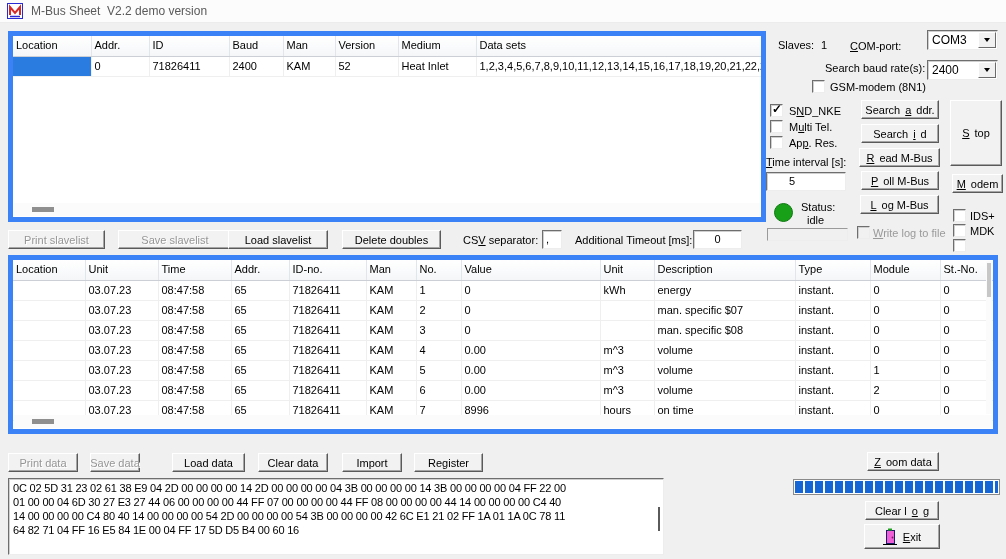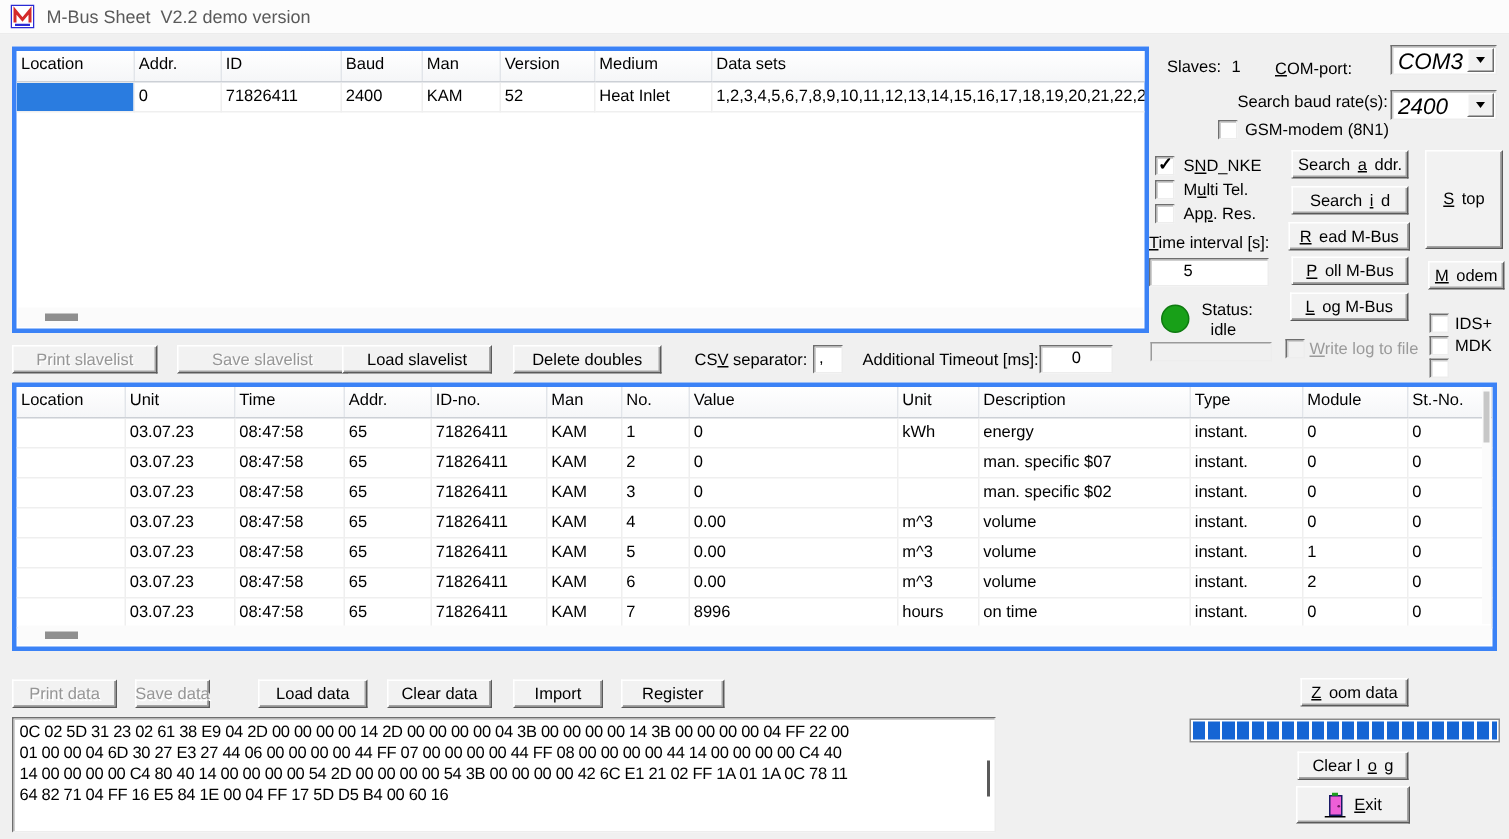--- a/index.html
+++ b/index.html
@@ -4,21 +4,21 @@
 <style>
   html,body{margin:0;padding:0;}
   body{width:1006px;height:559px;position:relative;overflow:hidden;background:#f0f0f0;
        font-family:"Liberation Sans",sans-serif;font-size:11px;color:#000;}
   
   .titlebar{position:absolute;left:0;top:0;width:1006px;height:23px;background:#fcfcfc;
             border-bottom:1px solid #ececec;display:flex;align-items:center;gap:8px;
             padding-left:7px;box-sizing:border-box;}
   .title{font-size:12px;color:#5a5a5a;white-space:pre;}
   
-  .listpanel{position:absolute;background:#fff;border:3px solid #3b82f6;box-sizing:border-box;overflow:hidden;}
+  .listpanel{position:absolute;background:#fff;border:5px solid #3b82f6;box-sizing:border-box;overflow:hidden;}
   #slavePanel{left:8px;top:31px;width:758px;height:191px;}
   #dataPanel{left:8px;top:255px;width:990px;height:179px;}
   .tbl{border-collapse:collapse;table-layout:fixed;}
   .tbl td{height:20px;line-height:19px;padding:0 3px;white-space:nowrap;overflow:hidden;
           box-sizing:border-box;font-size:11px;}
   .tbl thead td{background:linear-gradient(#ffffff,#f5f6f8);border-right:1px solid #e2e5ea;
                 border-bottom:1px solid #ccd0d6;}
   .tbl tbody td{border-right:1px solid #efefef;border-bottom:1px solid #efefef;}
   #slaveBody tr:first-child td:first-child{background:#2a7ce0;}
   .hscroll{position:absolute;left:1px;bottom:1px;right:1px;height:13px;background:#fbfbfb;}
@@ -29,21 +29,21 @@
   .btn{position:absolute;display:flex;align-items:center;justify-content:center;gap:5px;
        box-sizing:border-box;background:#f2f2f2;border:1px solid;
        border-color:#ffffff #5a5a5a #5a5a5a #ffffff;box-shadow:inset -1px -1px 0 #a5a5a5;
        font-family:inherit;font-size:11px;padding:0;cursor:default;color:#000;white-space:nowrap;}
   .btn.dis{color:#969696;text-shadow:1px 1px 0 #fff;}
   .edit{position:absolute;box-sizing:border-box;background:#fff;border:1px solid;
         border-color:#6e6e6e #ededed #ededed #6e6e6e;box-shadow:inset 1px 1px 0 #cfcfcf;
         font-size:11px;line-height:16px;padding:0 3px;white-space:nowrap;overflow:hidden;}
   .combo{position:absolute;box-sizing:border-box;background:#fff;border:1px solid;
          border-color:#6e6e6e #ededed #ededed #6e6e6e;box-shadow:inset 1px 1px 0 #cfcfcf;}
-  .combo-val{position:absolute;left:4px;top:2px;font-size:15px;font-style:italic;}
+  .combo-val{position:absolute;left:4px;top:2px;font-size:12px;}
   .combo-btn{position:absolute;top:1px;right:1px;bottom:1px;width:16px;background:#f1f1f1;
              border:1px solid;border-color:#fff #6b6b6b #6b6b6b #fff;display:flex;
              align-items:center;justify-content:center;}
   .arr{width:0;height:0;border-left:3px solid transparent;border-right:3px solid transparent;
        border-top:4px solid #000;}
   .cb{position:absolute;width:13px;height:13px;box-sizing:border-box;background:#fff;
       border:1px solid;border-color:#6e6e6e #ededed #ededed #6e6e6e;
       box-shadow:inset 1px 1px 0 #cfcfcf;}
   .cb .check{position:absolute;left:1px;top:-3px;font-size:12px;font-weight:bold;color:#000;}
   .cb.dis{background:#f1f1f1;}
@@ -251,21 +251,21 @@
         <tr>
           <td></td>
           <td>03.07.23</td>
           <td>08:47:58</td>
           <td>65</td>
           <td>71826411</td>
           <td>KAM</td>
           <td>3</td>
           <td>0</td>
           <td></td>
-          <td>man. specific $02</td>
+          <td>man. specific $08</td>
           <td>instant.</td>
           <td>0</td>
           <td>0</td>
         </tr>
         <tr>
           <td></td>
           <td>03.07.23</td>
           <td>08:47:58</td>
           <td>65</td>
           <td>71826411</td>

